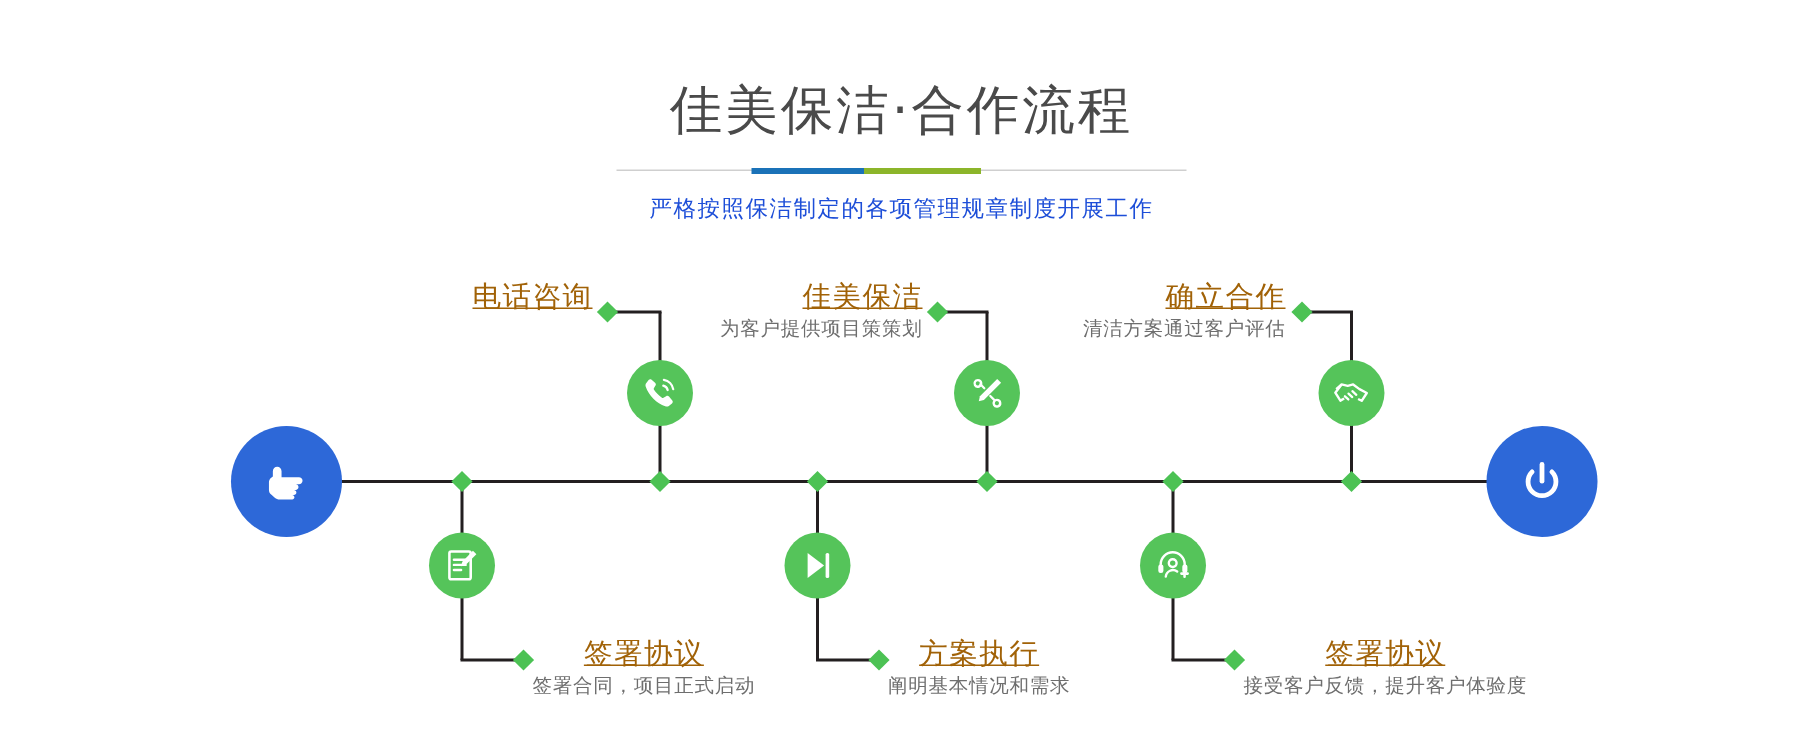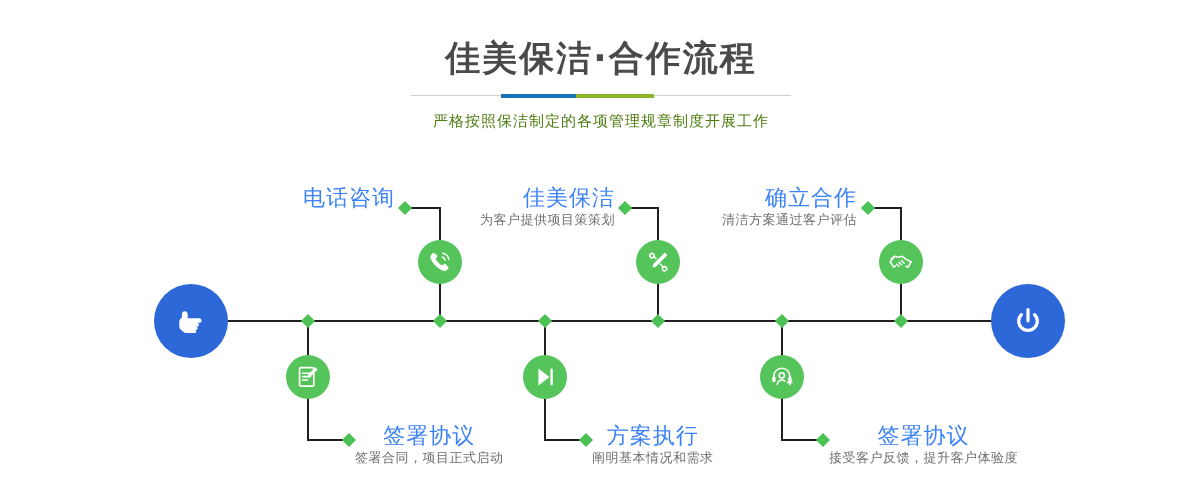--- a/index.html
+++ b/index.html
@@ -25,22 +25,22 @@
     left: 0;
     top: 36px;
     width: 1202px;
     text-align: center;
   }
   .page-title {
     font-size: 35px;
     line-height: 44px;
     color: #4a4a4a;
     letter-spacing: 2px;
-    font-weight: bold;
-    margin: 0;
+    font-weight: normal;
+    margin: 16px;
   }
   .divider {
     position: relative;
     width: 380px;
     height: 4px;
     margin: 14px auto 0 auto;
   }
   .divider .rule {
     position: absolute;
     left: 0;
@@ -62,21 +62,21 @@
     left: 165px;
     top: 0px;
     width: 78px;
     height: 4px;
     background: #8cb52a;
   }
   .page-subtitle {
     margin: 12px 0 0 0;
     font-size: 15px;
     line-height: 22px;
-    color: #4d7c0f;
+    color: #1d4ed8;
     letter-spacing: 1px;
   }
 
   
   .timeline {
     position: absolute;
     left: 0;
     top: 0;
     width: 1202px;
     height: 502px;
@@ -139,24 +139,25 @@
     z-index: 4;
   }
 
   
   .label {
     position: absolute;
     z-index: 5;
     white-space: nowrap;
   }
   .label .l-title {
-    font-size: 22px;
+    font-size: 19px;
     line-height: 24px;
-    color: #3b82f6;
+    color: #a16207;
     letter-spacing: 1px;
+    text-decoration: underline;
   }
   .label .l-desc {
     font-size: 13px;
     line-height: 20px;
     color: #6e6e6e;
     letter-spacing: 0.5px;
   }
   .label.top { text-align: right; }
   .label.bottom { text-align: center; }
 </style>

